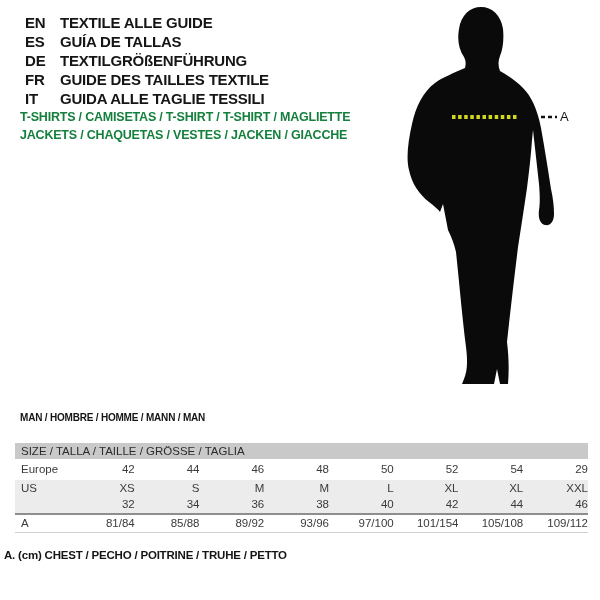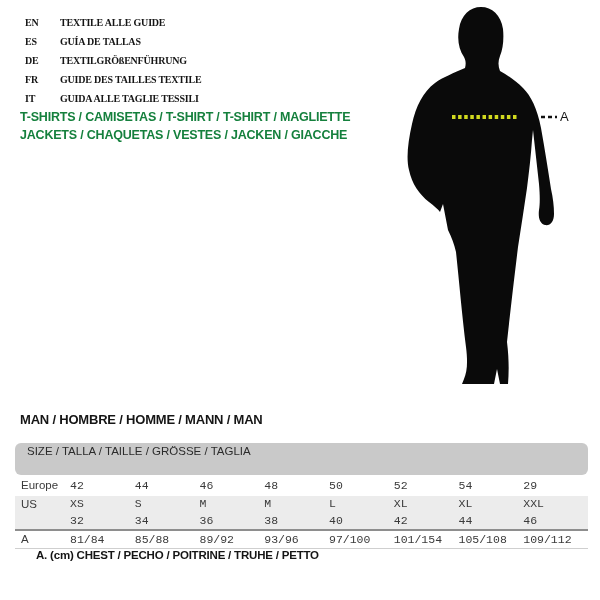--- a/index.html
+++ b/index.html
@@ -6,60 +6,60 @@
   body {
     width:600px; height:600px;
     background:#ffffff;
     font-family:"Liberation Sans", sans-serif;
     position:relative;
     overflow:hidden;
     color:#111;
   }
   
   .lang-list { position:absolute; left:25px; top:13px; }
-  .lang-row { display:flex; font-weight:bold; font-size:10px; line-height:19px; letter-spacing:-0.2px; color:#151515;font-family:Liberation Serif, serif; }
+  .lang-row { display:flex; font-weight:bold; font-size:15px; line-height:19px; letter-spacing:-0.2px; color:#151515; }
   .lang-code { width:35px; flex:0 0 35px; }
   .lang-label { white-space:nowrap; }
 
   
   .product-lines { position:absolute; left:20px; top:108px; }
   .product-line { font-weight:bold; font-size:12.5px; line-height:18px; letter-spacing:-0.2px; color:#15803d; white-space:nowrap; }
 
   
   .figure { position:absolute; left:400px; top:0; width:200px; height:400px; }
   .figure svg { display:block; width:200px; height:400px; }
   .marker-label {
     position:absolute; left:160px; top:109px;
     font-size:13px; line-height:15px; color:#151515;
   }
 
   
-  .section-title { position:absolute; left:20px; top:412px; font-weight:bold; font-size:13px; letter-spacing:-0.2px; color:#151515; white-space:nowrap; }
+  .section-title { position:absolute; left:20px; top:412px; font-weight:bold; font-size:10px; letter-spacing:-0.2px; color:#151515; white-space:nowrap; }
 
   
   .size-table {
     position:absolute; left:15px; top:443px; width:573px;
     font-size:11.5px; color:#3a3a3a;
     border-bottom:1px solid #cfcfcf;
   }
   .t-header {
     background:var(--header-bg, #c9c9c9);
-    height:32px; line-height:16px;
-    padding-left:12px; color:#2b2b2b; white-space:nowrap;border-radius:6px;
+    height:16px; line-height:16px;
+    padding-left:6px; color:#2b2b2b; white-space:nowrap;
   }
   .t-row { display:grid; grid-template-columns:55px repeat(8, 1fr); align-items:center; }
   .t-row .label { padding-left:6px; text-align:left; }
-  .t-row .cell { text-align:left;font-family:Liberation Mono, monospace; }
+  .t-row .cell { text-align:right; }
   .row-europe { background:#ffffff; height:21px; line-height:17px; }
   .row-us     { background:var(--row-alt-bg, #ececec); height:16px; line-height:16px; }
   .row-uk     { background:var(--row-alt-bg, #ececec); height:17px; line-height:17px; }
   .row-a      { background:#ffffff; height:17px; line-height:17px; border-top:2px solid #8e8e8e; }
 
   
-  .footnote { position:absolute; left:36px; top:549px; font-weight:bold; font-size:11.5px; letter-spacing:-0.2px; color:#151515; white-space:nowrap; }
+  .footnote { position:absolute; left:4px; top:549px; font-weight:bold; font-size:11.5px; letter-spacing:-0.2px; color:#151515; white-space:nowrap; }
 </style>
 </head>
 <body>
 
 <div class="lang-list">
   <div class="lang-row">
     <span class="lang-code">EN</span>
     <span class="lang-label">TEXTILE ALLE GUIDE</span>
   </div>
   <div class="lang-row">

